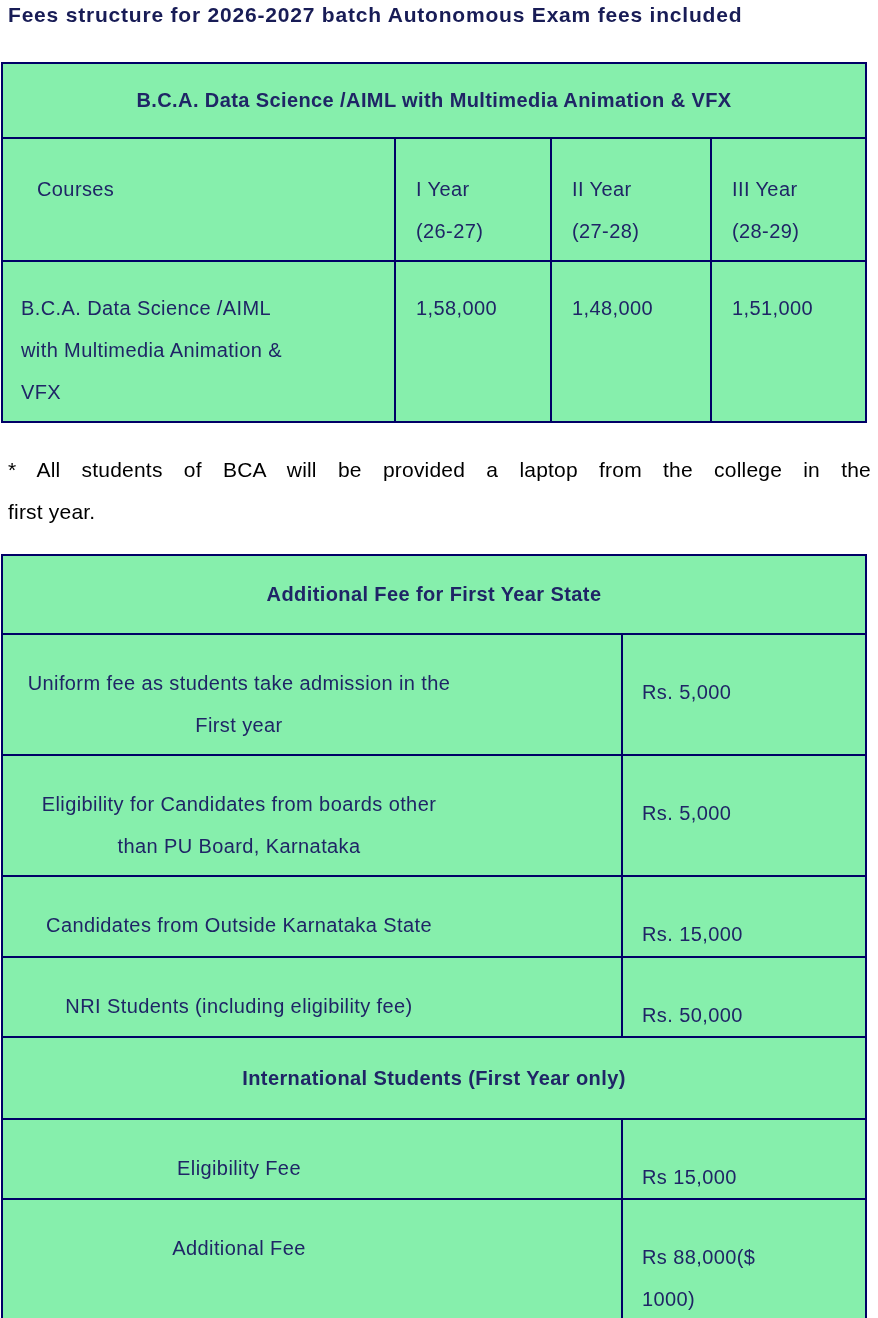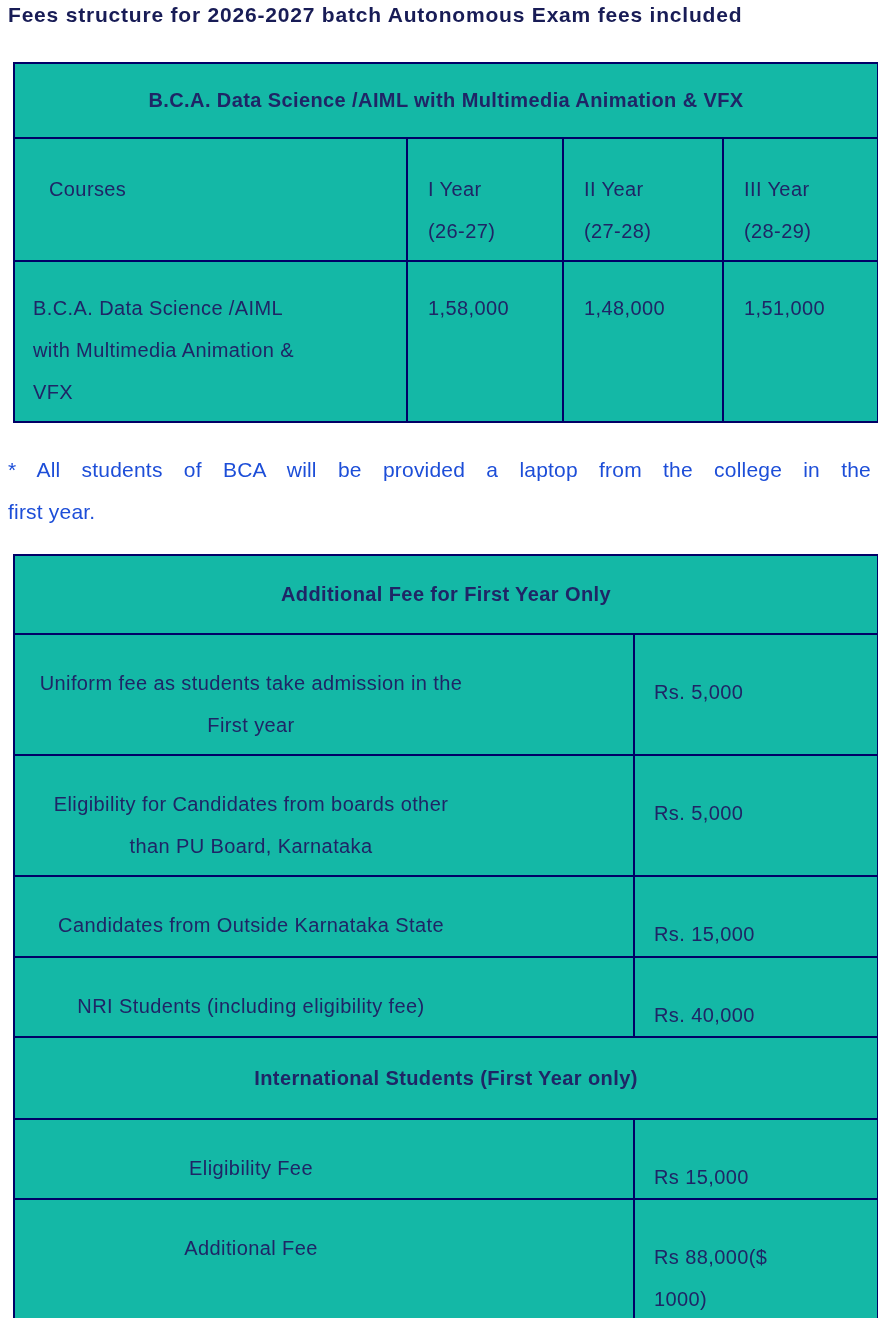--- a/index.html
+++ b/index.html
@@ -17,23 +17,23 @@
     font-size: 21px;
     line-height: 24px;
     font-weight: 700;
     letter-spacing: 0.8px;
     color: #181c56;
     white-space: nowrap;
   }
   table.fee-table {
     border-collapse: collapse;
     table-layout: fixed;
-    margin-left: 13px;
+    margin-left: 1px;
     width: 864px;
-    background: #14b8a6;
+    background: #86efac;
   }
   table.fee-table td, table.fee-table th {
     border: 2px solid #000066;
     box-sizing: border-box;
     font-size: 20px;
     letter-spacing: 0.4px;
     color: #1f2566;
     font-weight: 500;
     text-align: left;
   }
@@ -50,21 +50,21 @@
   #fees-table .data-row td.year-col { padding-left: 20px; }
   .two-line div { line-height: 42px; }
   .cell-text { line-height: 42px; }
   .course-inner { max-width: 275px; line-height: 42px; }
   .note {
     margin: 26px 7px 0 8px;
     width: 863px;
     font-size: 21px;
     line-height: 42px;
     letter-spacing: 0.2px;
-    color: #1d4ed8;
+    color: #000000;
   }
   .note .note-line-1 { text-align: justify; text-align-last: justify; }
   #additional-table { margin-top: 21px; }
   #additional-table .band-row th { height: 79px; }
   #additional-table .band-row.intl th { height: 82px; }
   #additional-table td { vertical-align: top; }
   #additional-table td.label-cell { padding: 27px 20px 0 19px; }
   #additional-table td.value-cell { padding: 36px 10px 0 19px; }
   .label-inner { max-width: 434px; line-height: 42px; text-align: center; }
   .value-inner { max-width: 140px; line-height: 42px; }
@@ -131,21 +131,21 @@
     <div class="note-line-2">first year.</div>
   </div>
 
   <table class="fee-table" id="additional-table">
     <colgroup>
       <col style="width:620px">
         <col style="width:244px">
     </colgroup>
     <tbody>
         <tr class="band-row">
-      <th class="band" colspan="2">Additional Fee for First Year Only</th>
+      <th class="band" colspan="2">Additional Fee for First Year State</th>
     </tr>
     <tr class="row-h121">
       <td class="label-cell">
         <div class="label-inner">Uniform fee as students take admission in the First year</div>
       </td>
       <td class="value-cell">
         <div class="value-inner">Rs. 5,000</div>
       </td>
     </tr>
     <tr class="row-h121">
@@ -162,21 +162,21 @@
       </td>
       <td class="value-cell">
         <div class="value-inner">Rs. 15,000</div>
       </td>
     </tr>
     <tr class="row-h78">
       <td class="label-cell">
         <div class="label-inner">NRI Students (including eligibility fee)</div>
       </td>
       <td class="value-cell">
-        <div class="value-inner">Rs. 40,000</div>
+        <div class="value-inner">Rs. 50,000</div>
       </td>
     </tr>
     <tr class="band-row intl">
       <th class="band" colspan="2">International Students (First Year only)</th>
     </tr>
     <tr class="row-h77">
       <td class="label-cell">
         <div class="label-inner">Eligibility Fee</div>
       </td>
       <td class="value-cell">

